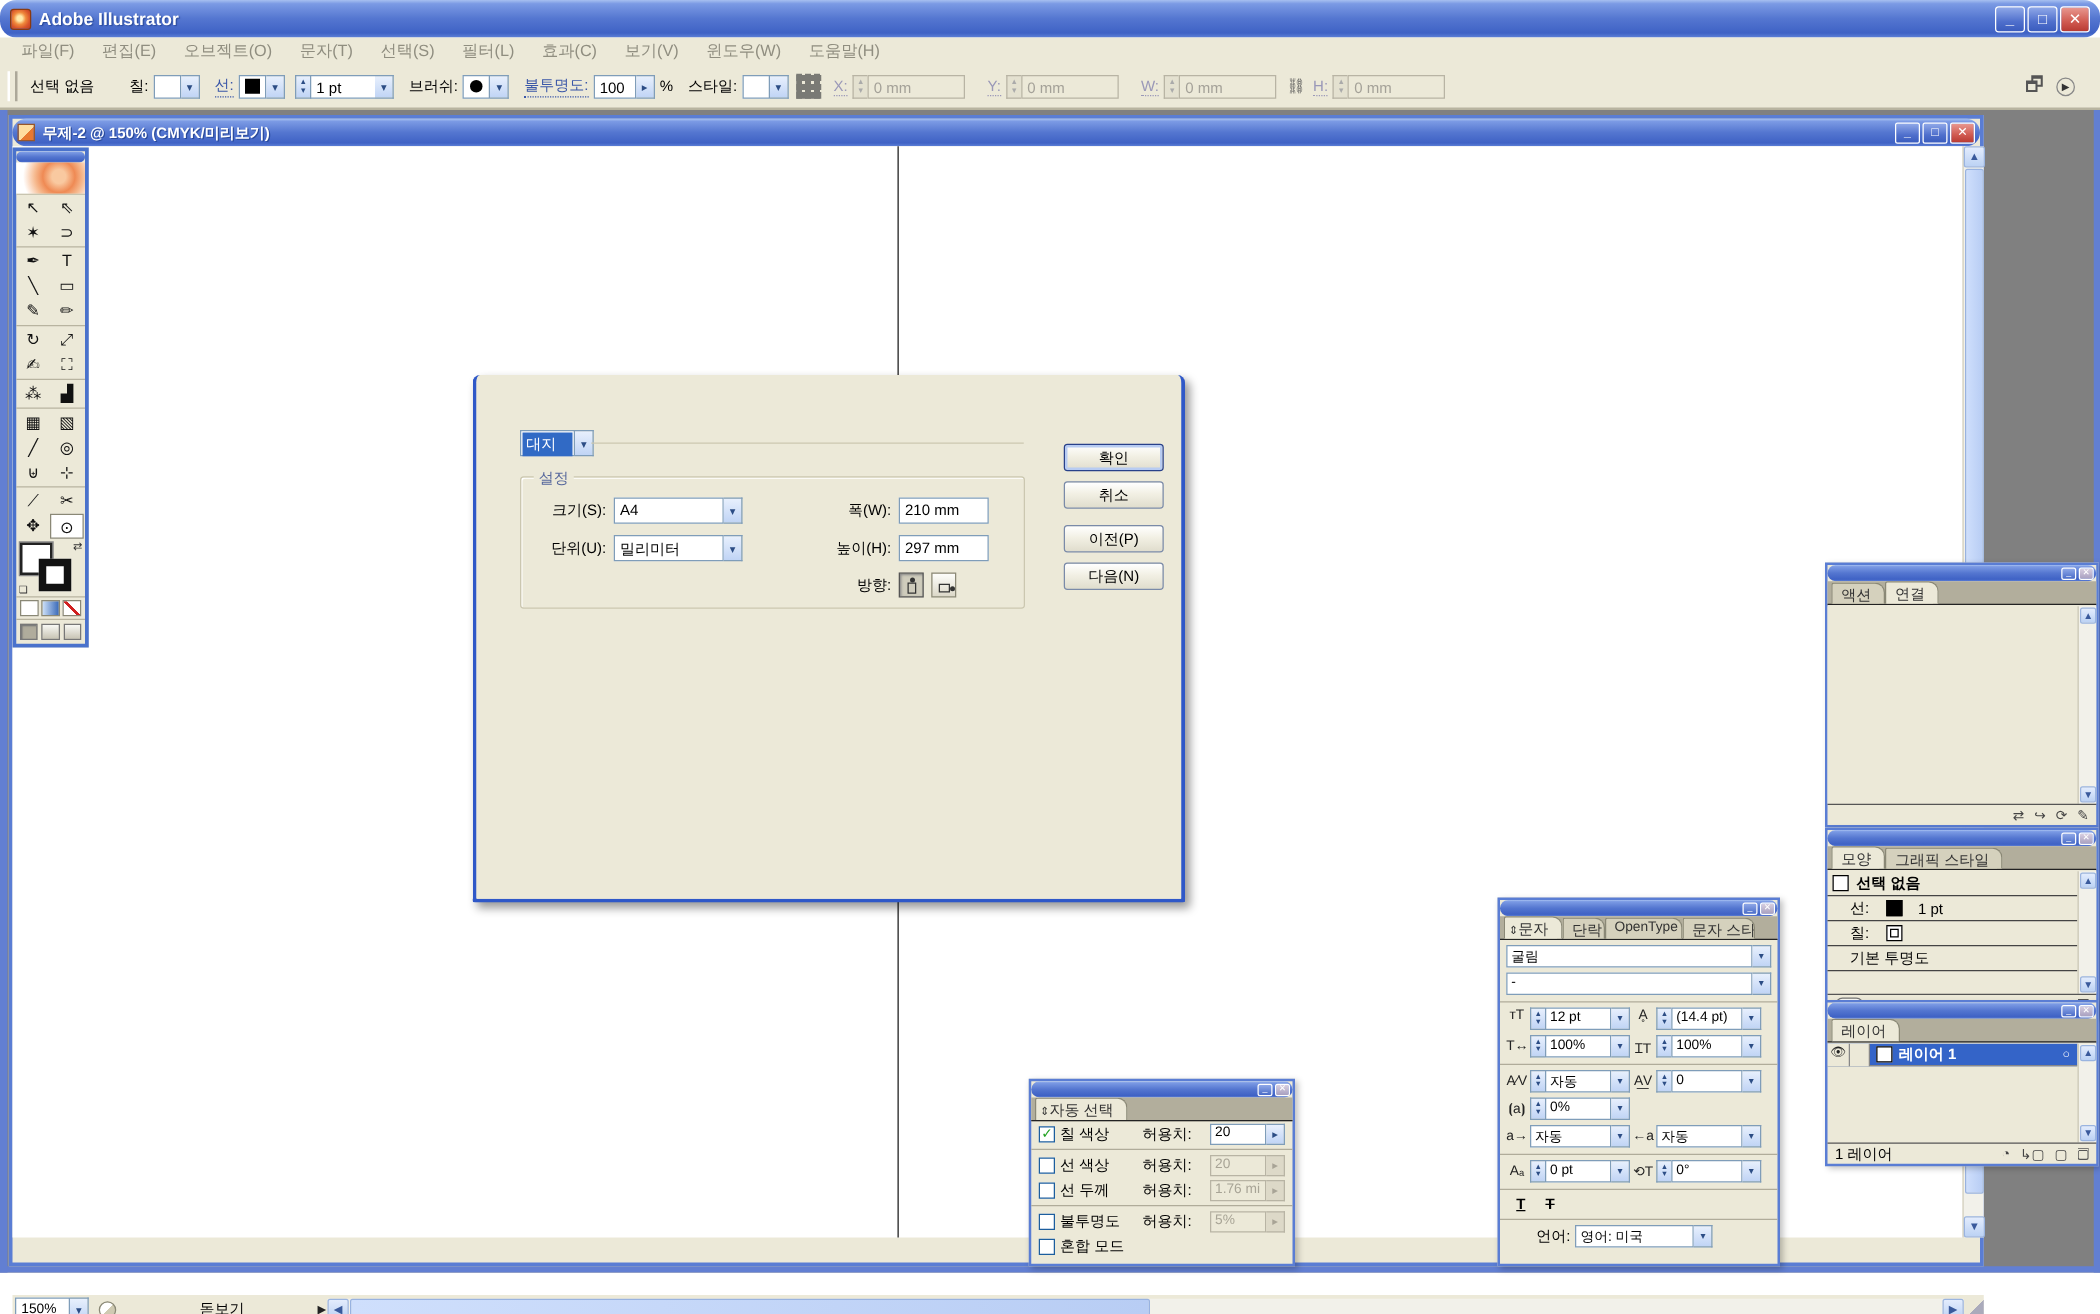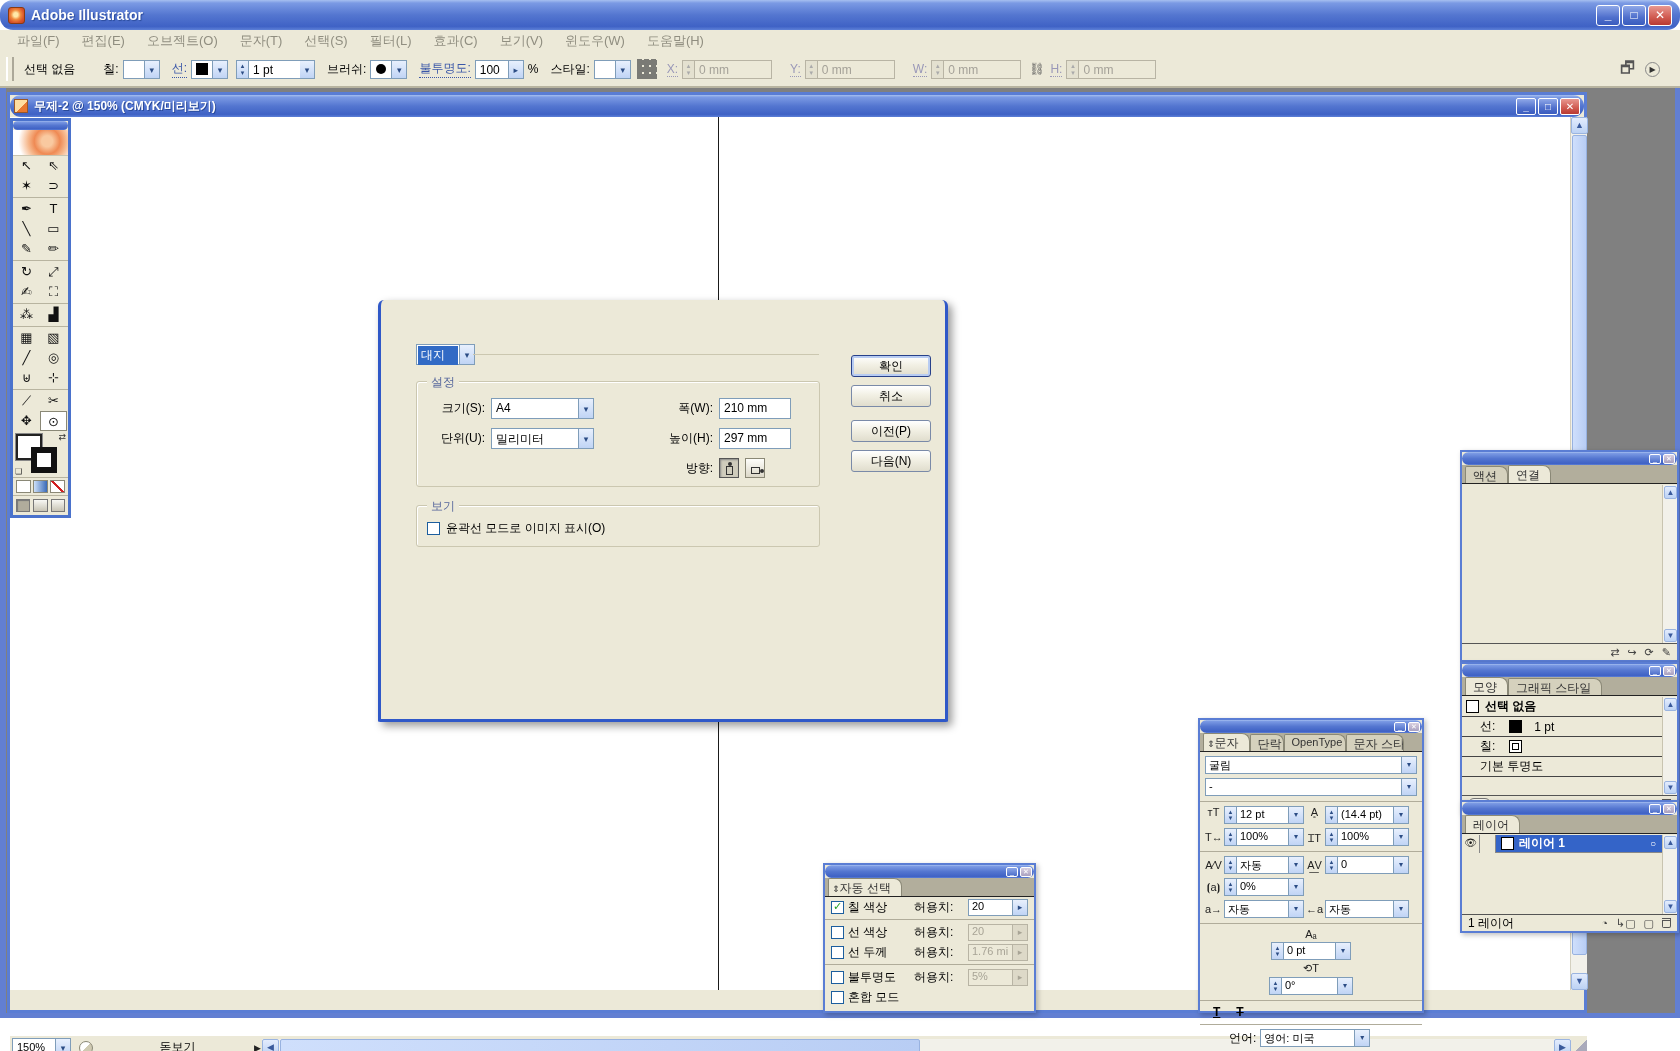--- a/index.html
+++ b/index.html
@@ -358,27 +358,20 @@
       <span style="margin-left:6px;"></span>
       <div class="orient-btn on">
           <div class="person"></div>
         </div>
       <div class="orient-btn">
           <div class="person land"></div>
         </div>
     </div>
   </div>
 
-  <div class="group" style="left:35px;top:205px;width:404px;height:42px;">
-    <span class="group-label">보기</span>
-    <div style="position:absolute;left:10px;top:14px;display:flex;align-items:center;gap:6px;">
-      <span class="checkbox"></span>
-      <span>윤곽선 모드로 이미지 표시(O)</span>
-    </div>
-  </div>
 
   <div class="xpbtn default" style="left:470px;top:55px;">확인</div>
   <div class="xpbtn" style="left:470px;top:85px;">취소</div>
   <div class="xpbtn" style="left:470px;top:120px;">이전(P)</div>
   <div class="xpbtn" style="left:470px;top:150px;">다음(N)</div>
 </div>
 
 <div class="palette" style="left:1460px;top:450px;width:219px;height:212px;">
   <div class="pal-title xp-grad">
     <div class="pbtn">_</div>
@@ -570,21 +563,21 @@
           <div class="cval">자동</div>
           <div class="carr">▾</div>
         </div>
       <span class="fldicon">←a</span>
       <div class="ccombo" style="width:84px;">
           <div class="cval">자동</div>
           <div class="carr">▾</div>
         </div>
     </div>
     <div class="hr" style="margin:5px -5px 4px;"></div>
-    <div style="display:flex;gap:2px;align-items:center;flex-direction:column;">
+    <div style="display:flex;gap:2px;align-items:center;">
       <span class="fldicon">Aₐ</span>
       <div class="ccombo" style="width:80px;">
           <div class="cspin">
             <span>▲</span>
             <span>▼</span>
           </div>
           <div class="cval">0 pt</div>
           <div class="carr">▾</div>
         </div>
       <span class="fldicon">⟲T</span>

